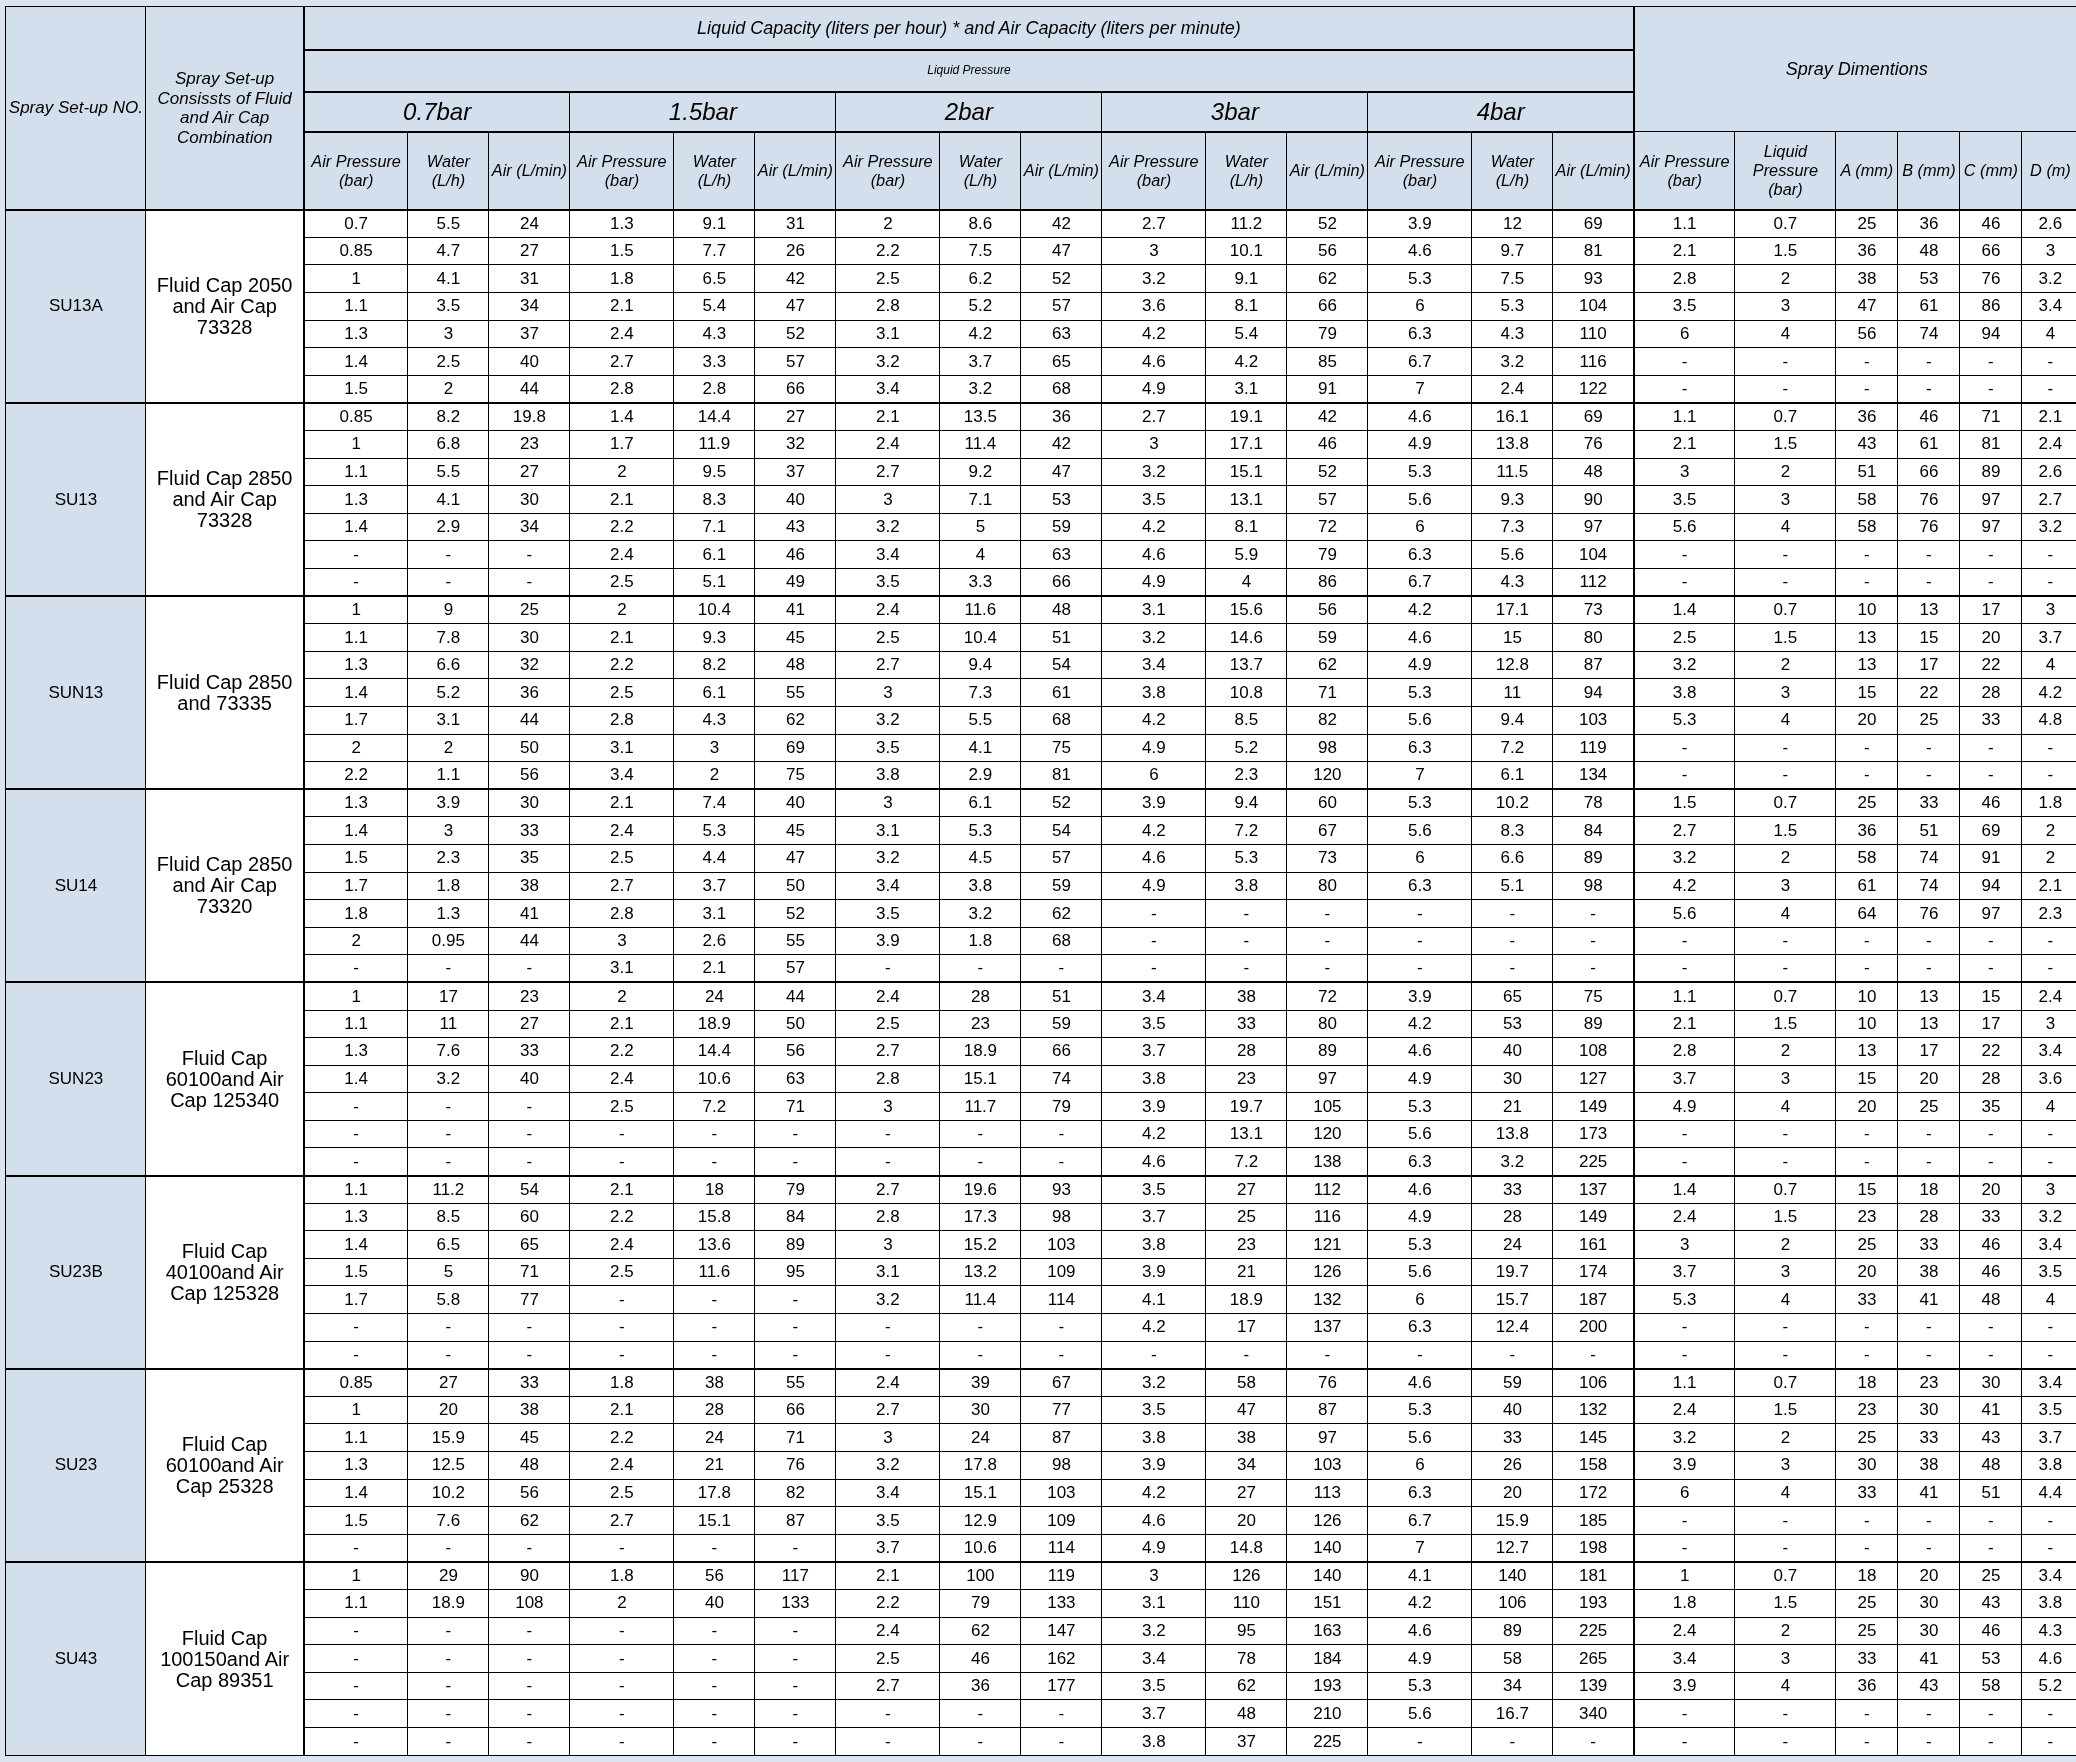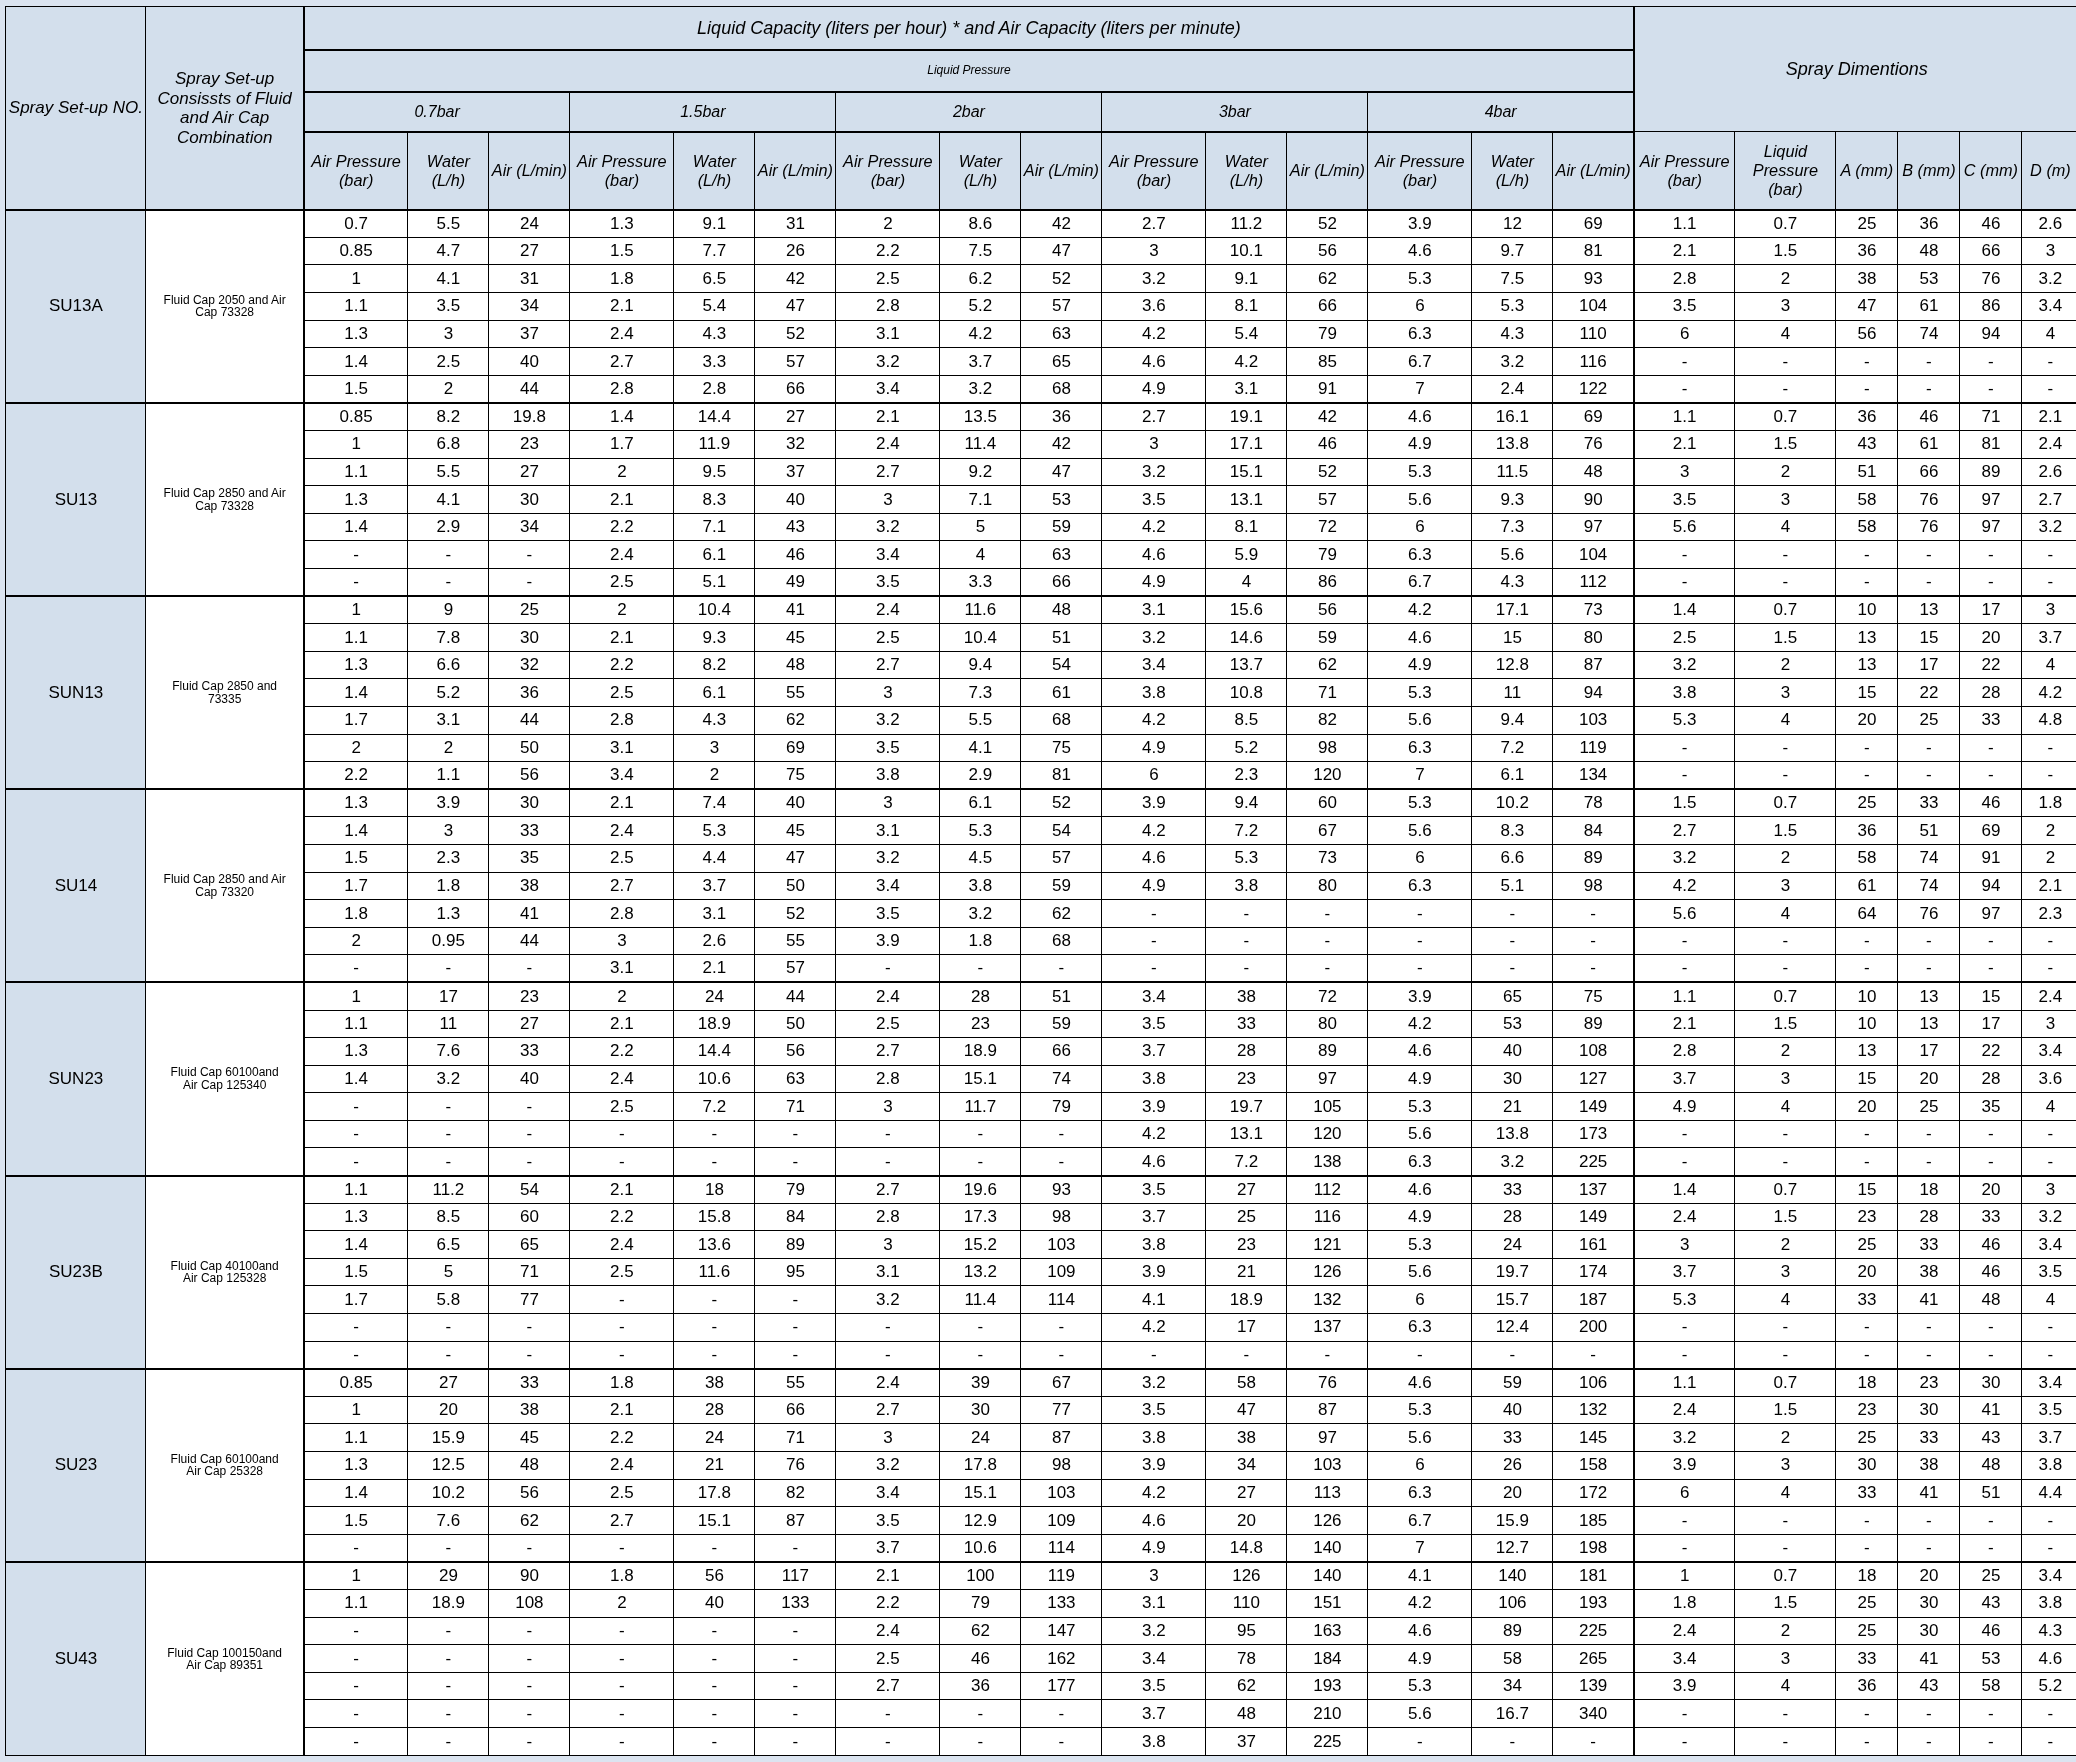--- a/index.html
+++ b/index.html
@@ -27,30 +27,30 @@
   }
   
   thead th{background:#d3dfec;font-style:italic;}
   .hr1{height:43px;}
   .hr2{height:42px;}
   .hr3{height:40px;}
   .hr4{height:78px;}
   .h{font-size:17px;line-height:1.15;}
   .title{font-size:18px;border-bottom-width:2.7px;}
   .lp{font-size:12px;border-bottom-width:2.7px;}
-  .bar{font-size:16px;border-bottom-width:2.7px;}
+  .bar{font-size:24px;border-bottom-width:2.7px;}
   .sub{font-size:16.3px;}
   .dims{font-size:18px;}
   thead tr:last-child th{border-bottom-width:2.7px;}
   
   tbody tr{height:27px;}
   .cell{background:#fff;font-size:17px;line-height:1.05;}
   .num{font-size:17px;}
   .id-cell{background:#d3dfec;font-size:17px;margin-top:22px;}
-  .combo-cell{background:#fff;font-size:12px;padding:0 17px;}
+  .combo-cell{background:#fff;font-size:20px;padding:0 7px;}
   
   .dstart{border-left-width:2.7px;}   
   .gstart{border-left-width:1.8px;}   
   .dimstart{border-left-width:2.7px;} 
   tr.group-first td{border-top-width:2.7px;}
 </style>
 </head>
 <body>
 
 <table>

